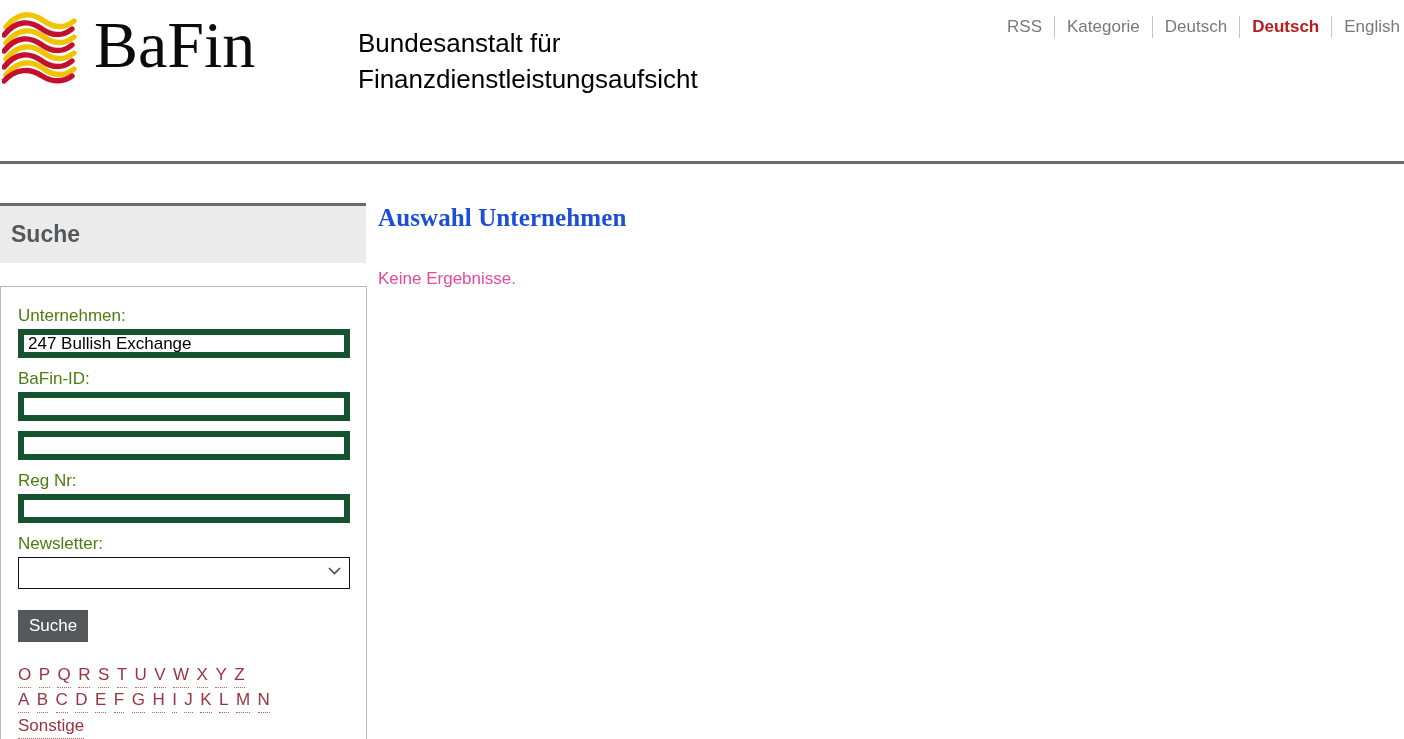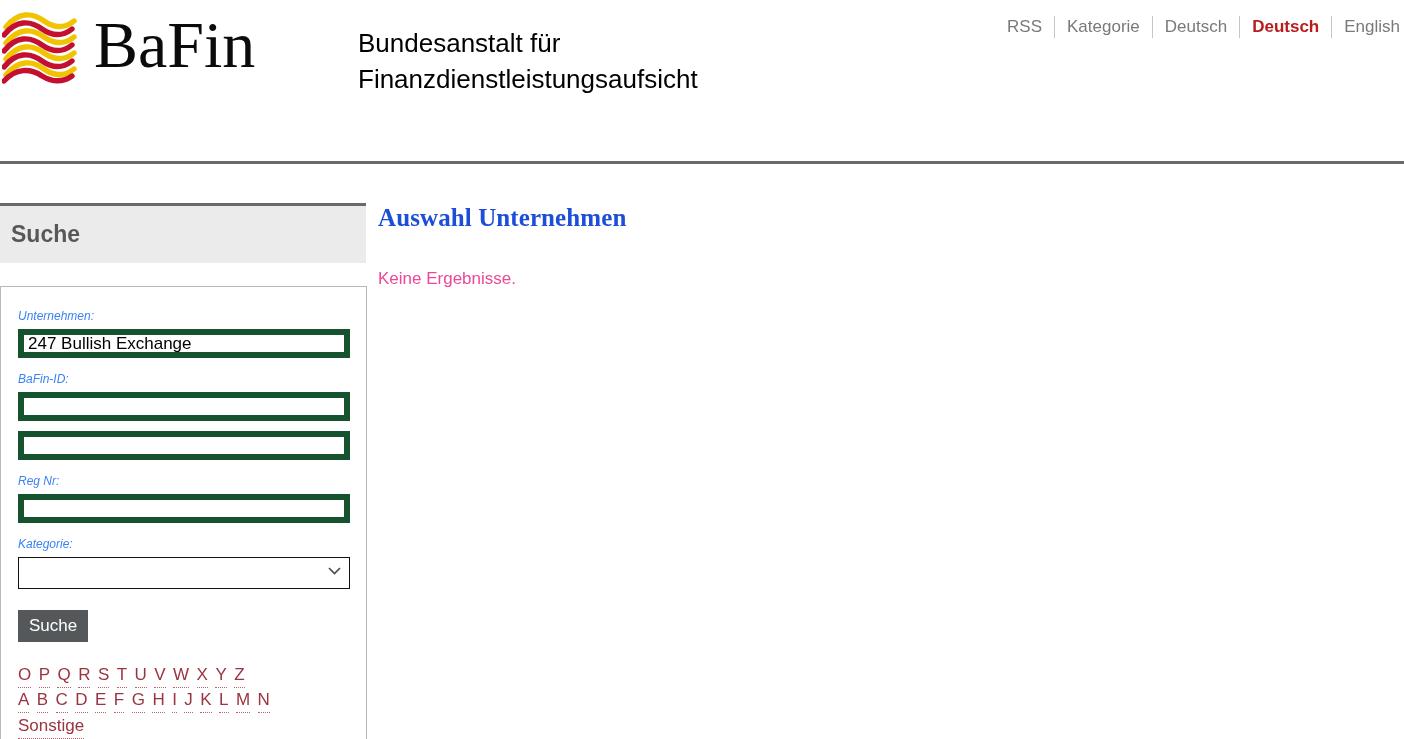--- a/index.html
+++ b/index.html
@@ -135,26 +135,25 @@
     margin-top: 23px;
     width: 367px;
     min-height: 460px;
     border: 1px solid #b9b9b9;
     border-bottom: none;
     background: #fff;
     padding: 18px 17px 0 17px;
   }
 
   .field-label {
-    font-size: 12px;
-    color: #3b82f6;
+    font-size: 17px;
+    color: #4d7c0f;
     line-height: 22px;
     margin-bottom: 2px;
     display: block;
-    font-style: italic;
   }
 
   .field-input {
     display: block;
     width: 332px;
     height: 29px;
     border: 6px solid #14532d;
     background: #fff;
     font-family: "Liberation Sans", sans-serif;
     font-size: 17px;
@@ -306,21 +305,21 @@
       <input class="field-input" type="text" value="247 Bullish Exchange" style="">
 
       <label class="field-label">BaFin-ID:</label>
       <input class="field-input" type="text" value="" style="">
 
       <input class="field-input" type="text" value="" style="">
 
       <label class="field-label">Reg Nr:</label>
       <input class="field-input" type="text" value="" style="">
 
-      <label class="field-label">Kategorie:</label>
+      <label class="field-label">Newsletter:</label>
       <div class="field-select-wrap">
         <select class="field-select">
           <option></option>
         </select>
         <svg class="chevron" viewBox="0 0 13 8" aria-hidden="true">
           <path d="M1 1 L6.5 6.6 L12 1" fill="none" stroke="#4a4a4a" stroke-width="1.6"></path>
         </svg>
       </div>
 
       <button class="suche-button" type="submit">Suche</button>

